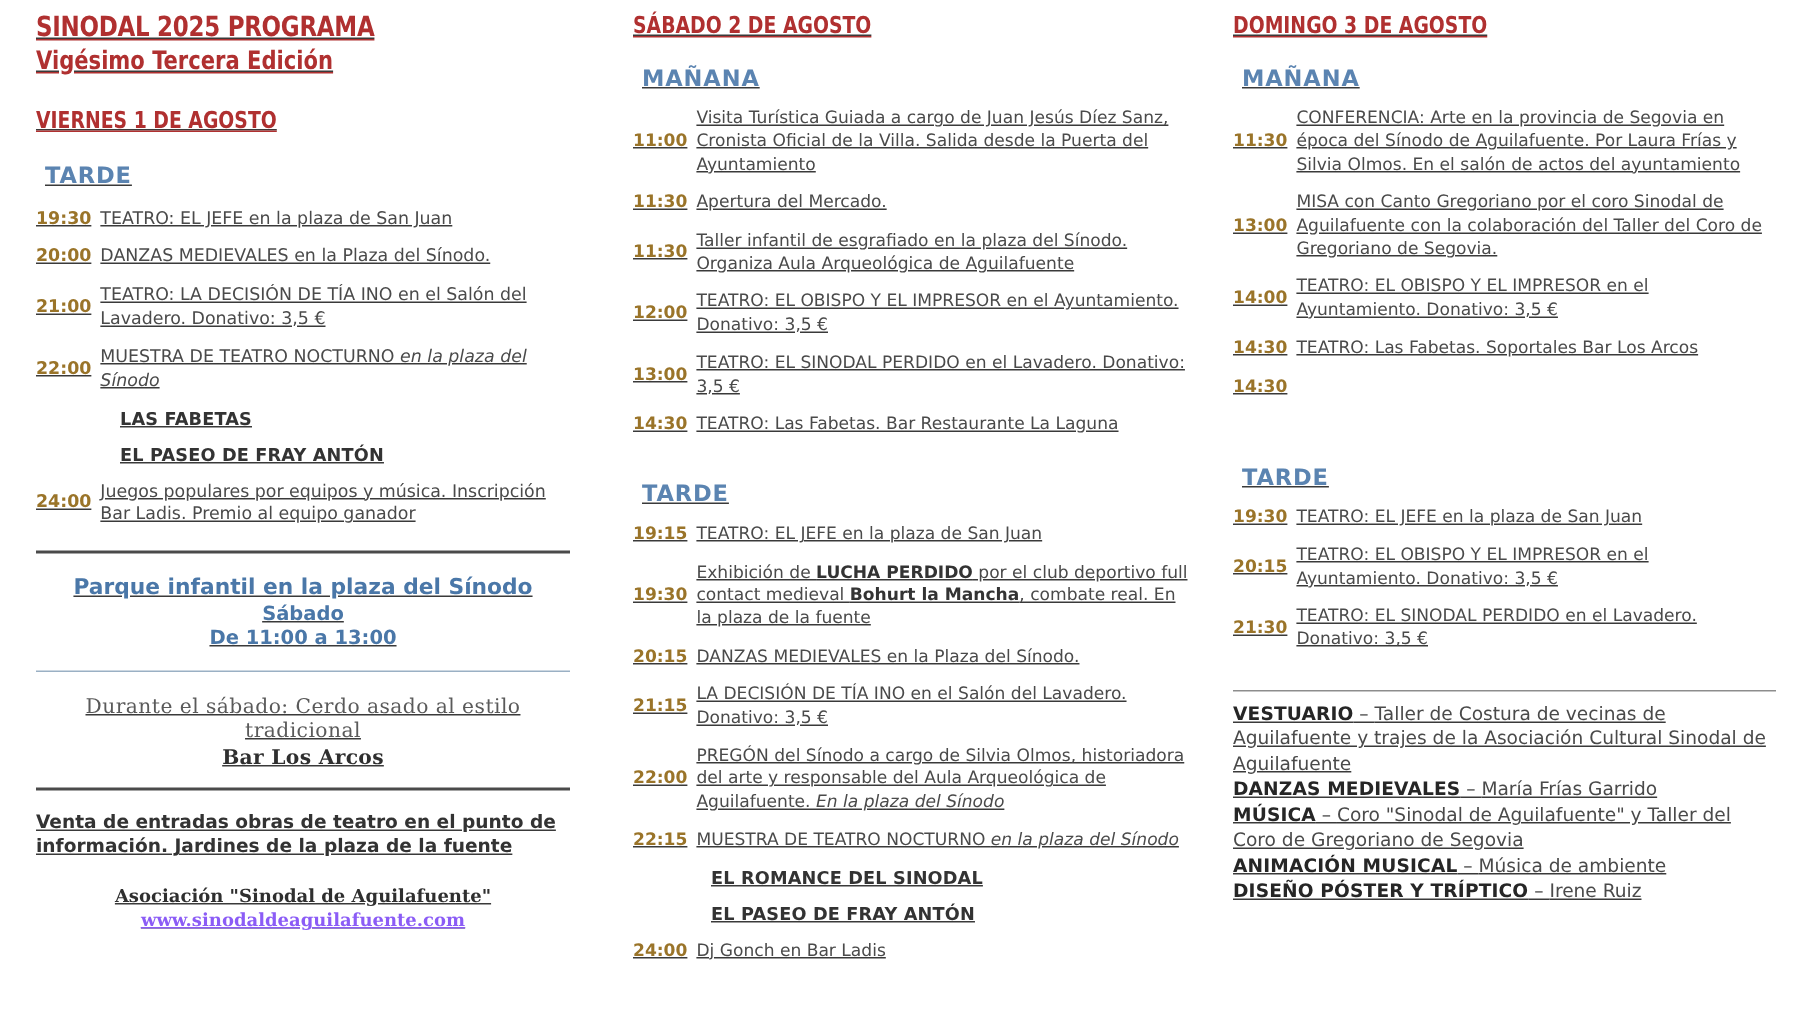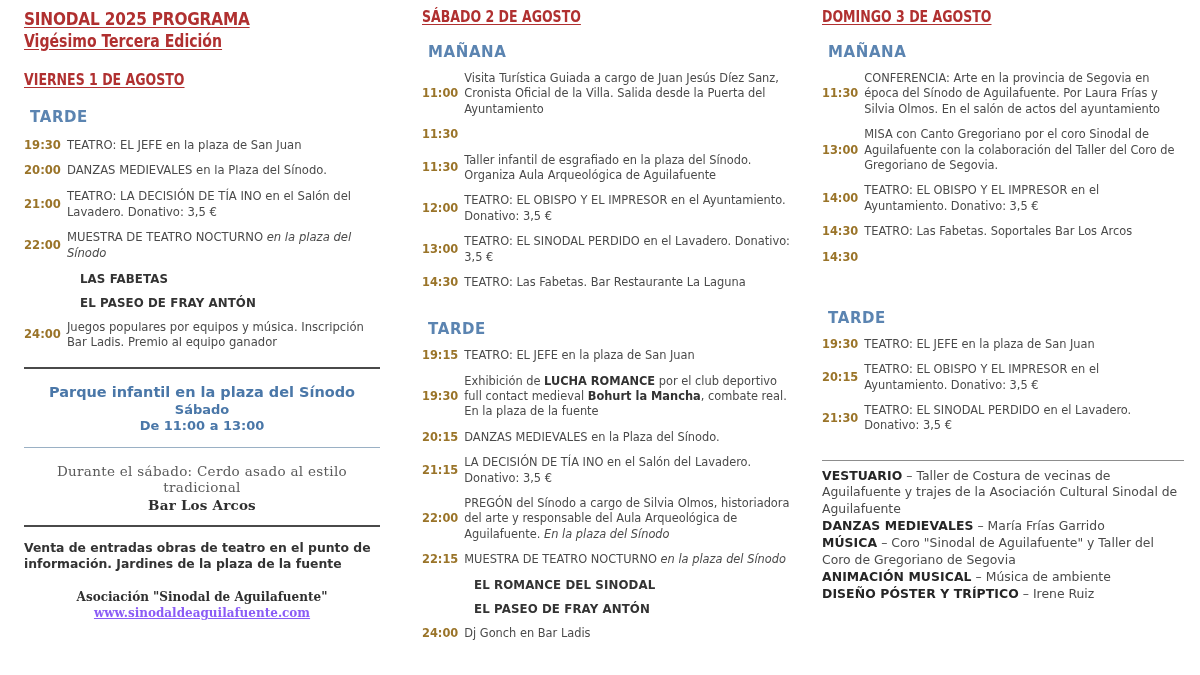--- a/index.html
+++ b/index.html
@@ -13,20 +13,21 @@
     overflow: hidden;
     font-family: "DejaVu Sans", "Liberation Sans", sans-serif;
     color: #3a3a3a;
   }
   .page {
     width: 1200px;
     height: 675px;
     position: relative;
     display: flex;
     box-sizing: border-box;
+    text-decoration: underline;
   }
   .col {
     box-sizing: border-box;
     position: relative;
   }
   .col1 { width: 410px; padding: 8px 30px 0 24px; }
   .col2 { width: 400px; padding: 8px 18px 0 12px; }
   .col3 { width: 390px; padding: 8px 16px 0 12px; }
 
   
@@ -273,20 +274,21 @@
     <div class="day-title">SÁBADO 2 DE AGOSTO</div>
     <div class="part-title">MAÑANA</div>
 
     <ul class="events">
       <li class="event">
         <span class="event-time">11:00</span>
         <span class="event-text">Visita Turística Guiada a cargo de Juan Jesús Díez Sanz, Cronista Oficial de la Villa. Salida desde la Puerta del Ayuntamiento</span>
       </li>
       <li class="event">
         <span class="event-time">11:30</span>
+        <span class="event-text">Apertura del Mercado.</span>
       </li>
       <li class="event">
         <span class="event-time">11:30</span>
         <span class="event-text">Taller infantil de esgrafiado en la plaza del Sínodo. Organiza Aula Arqueológica de Aguilafuente</span>
       </li>
       <li class="event">
         <span class="event-time">12:00</span>
         <span class="event-text">TEATRO: EL OBISPO Y EL IMPRESOR en el Ayuntamiento. Donativo: 3,5 €</span>
       </li>
       <li class="event">
@@ -300,21 +302,21 @@
     </ul>
 
     <div class="part-title tarde-2">TARDE</div>
     <ul class="events">
       <li class="event">
         <span class="event-time">19:15</span>
         <span class="event-text">TEATRO: EL JEFE en la plaza de San Juan</span>
       </li>
       <li class="event">
         <span class="event-time">19:30</span>
-        <span class="event-text"><span>Exhibición de </span><b>LUCHA ROMANCE</b><span> por el club deportivo full contact medieval </span><b>Bohurt la Mancha</b><span>, combate real. En la plaza de la fuente</span></span>
+        <span class="event-text"><span>Exhibición de </span><b>LUCHA PERDIDO</b><span> por el club deportivo full contact medieval </span><b>Bohurt la Mancha</b><span>, combate real. En la plaza de la fuente</span></span>
       </li>
       <li class="event">
         <span class="event-time">20:15</span>
         <span class="event-text">DANZAS MEDIEVALES en la Plaza del Sínodo.</span>
       </li>
       <li class="event">
         <span class="event-time">21:15</span>
         <span class="event-text">LA DECISIÓN DE TÍA INO en el Salón del Lavadero. Donativo: 3,5 €</span>
       </li>
       <li class="event">

